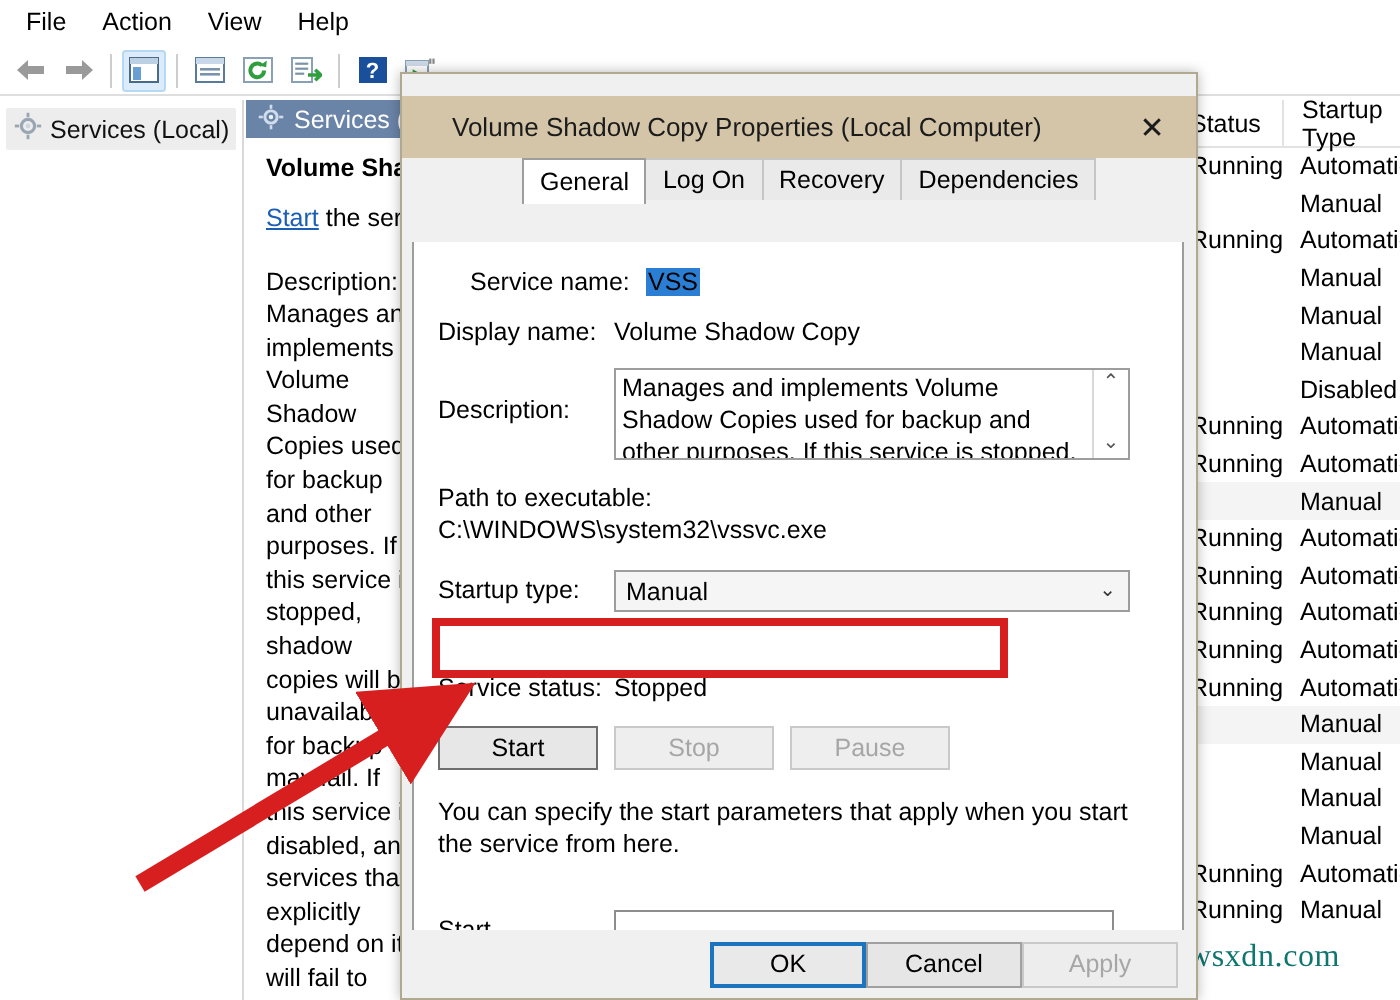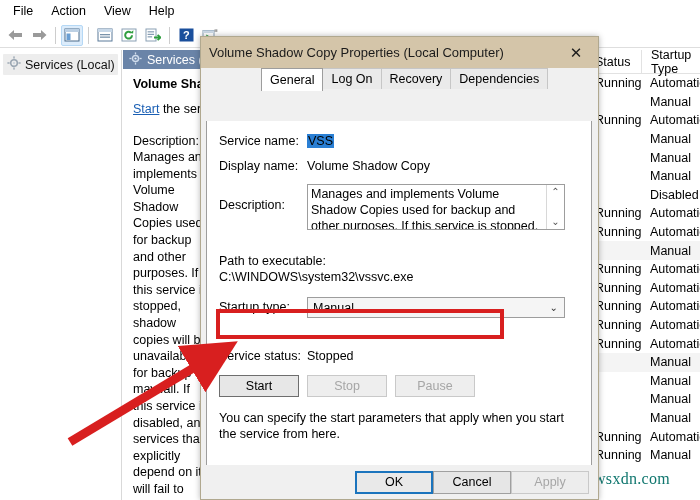--- a/index.html
+++ b/index.html
@@ -60,21 +60,21 @@
 
   
   .watermark{position:absolute;left:594px;top:470px;font-size:16px;color:#0f766e;
              letter-spacing:.3px;white-space:nowrap;font-family:"Liberation Serif",serif;}
 
   
   #dlg{position:absolute;left:200px;top:36px;width:399px;height:464px;
        background:#f0f0f0;border:1px solid #b0a88f;box-sizing:border-box;
        box-shadow:0 0 6px rgba(0,0,0,.28);}
   .dlg-title{height:31px;background:#d4c5a9;display:flex;align-items:center;
-             justify-content:space-between;padding:0 0 0 8px;box-sizing:border-box;}
+             justify-content:space-between;padding:0 0 0 25px;box-sizing:border-box;margin-top:11px;}
   .dlg-title .tt{font-size:13px;color:#1b1b1b;white-space:nowrap;}
   .dlg-close{width:44px;height:31px;display:flex;align-items:center;justify-content:center;
              font-size:15px;color:#1b1b1b;}
   .tabstrip{height:22px;background:#f0f0f0;display:flex;align-items:flex-start;
             padding-left:23px;box-sizing:border-box;position:relative;margin-left:37px;}
   .tab{font-size:12.5px;padding:3px 8px 3px 8px;border:1px solid #c6c6c6;border-bottom:none;
        background:#eaeaea;color:#000;margin-right:-1px;position:relative;white-space:nowrap;}
   .tab.active{background:#fff;border-color:#9d9d9d;z-index:3;padding-top:4px;padding-bottom:4px;}
   .tabpanel{position:absolute;left:5px;top:84px;width:386px;height:346px;background:#fff;
             border:1px solid #9d9d9d;border-top:none;box-sizing:border-box;}
@@ -345,21 +345,21 @@
 
   <div class="tabstrip">
     <div class="tab active">General</div>
     <div class="tab">Log On</div>
     <div class="tab">Recovery</div>
     <div class="tab">Dependencies</div>
   </div>
 
   <div class="tabpanel">
 
-    <div class="frow" style="margin-top:13px;">
+    <div class="frow" style="margin-top:13px;padding-left:16px;">
       <div class="flabel">Service name:</div>
       <div class="fval">
         <span class="sel-text">VSS</span>
       </div>
     </div>
 
     <div class="frow" style="margin-top:11px;">
       <div class="flabel">Display name:</div>
       <div class="fval">Volume Shadow Copy</div>
     </div>
@@ -368,21 +368,21 @@
       <div class="flabel" style="padding-top:14px;">Description:</div>
       <div class="descbox">
         <div class="txt">Manages and implements Volume Shadow Copies used for backup and other purposes. If this service is stopped, shadow copies will be unavailable for</div>
         <div class="sb">
           <span class="sbarrow">⌃</span>
           <span class="sbarrow">⌄</span>
         </div>
       </div>
     </div>
 
-    <div class="pathlbl" style="margin-top:24px;">Path to executable:</div>
+    <div class="pathlbl" style="margin-top:12px;">Path to executable:</div>
     <div class="pathval" style="margin-top:2px;">C:\WINDOWS\system32\vssvc.exe</div>
 
     <div class="frow" style="margin-top:13px;">
       <div class="flabel" style="padding-top:3px;">Startup type:</div>
       <div class="combo">
         <span class="cv">Manual</span>
         <span class="chev">⌄</span>
       </div>
     </div>
 

